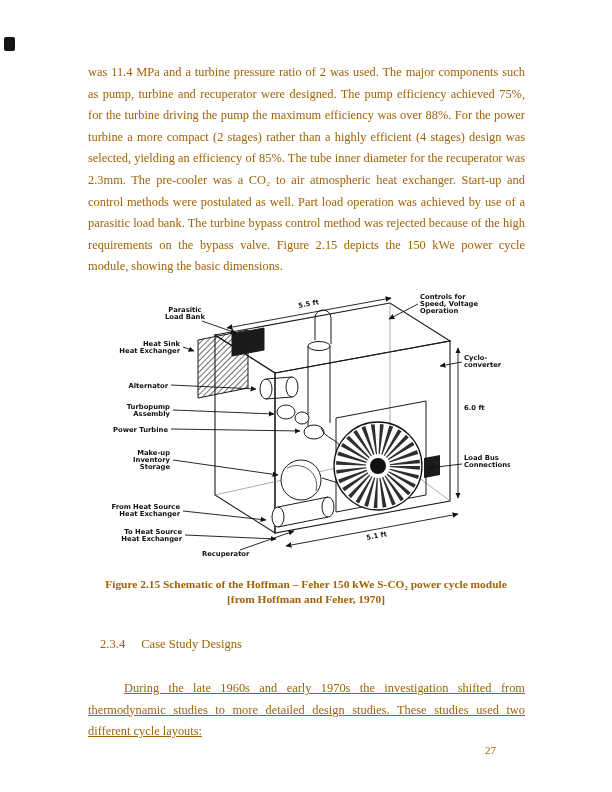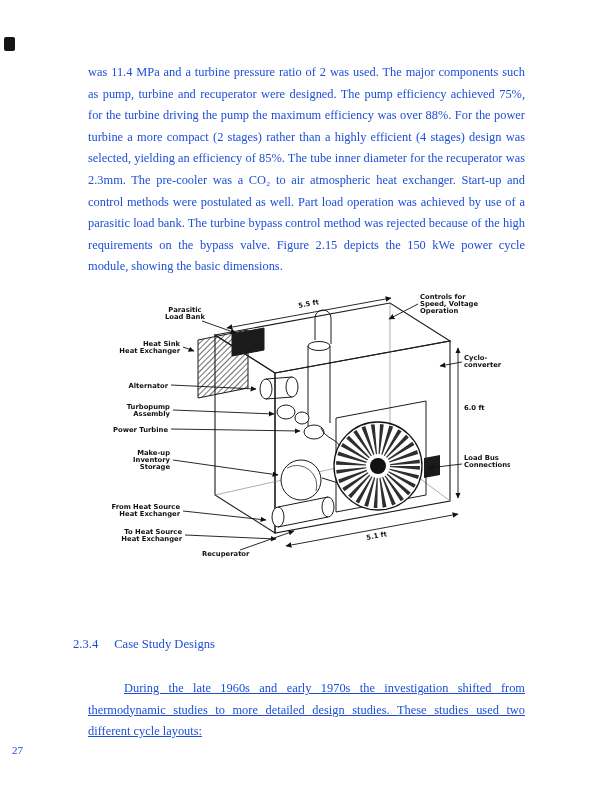--- a/index.html
+++ b/index.html
@@ -1,28 +1,28 @@
 <!DOCTYPE html>
 <html><head>
 <meta charset="utf-8">
 <style>
   html,body{margin:0;padding:0;background:#ffffff;}
   .page{
     position:relative;width:612px;height:792px;background:#fff;
-    font-family:"Liberation Serif","DejaVu Serif",serif;color:#1d4ed8;
+    font-family:"Liberation Serif","DejaVu Serif",serif;color:#a16207;
     overflow:hidden;margin:0 auto;
   }
   .para{position:absolute;left:88px;width:437px;font-size:12.4px;line-height:21.6px;text-align:justify;}
   #p1{top:62px;}
   #p2{top:678px;text-indent:36px;text-decoration:underline;}
   .figwrap{position:absolute;left:90px;top:288px;width:420px;height:288px;}
   .caption{position:absolute;left:56px;top:577px;width:500px;text-align:center;font-weight:bold;font-size:11.4px;line-height:14.8px;}
-  .heading{position:absolute;left:73px;top:637px;font-size:12.6px;}
+  .heading{position:absolute;left:100px;top:637px;font-size:12.6px;}
   .heading .num{margin-right:16px;}
-  .pageno{position:absolute;left:12px;top:744px;width:492px;text-align:left;font-size:11px;}
+  .pageno{position:absolute;left:4px;top:744px;width:492px;text-align:right;font-size:11px;}
   .scanmark{position:absolute;left:4px;top:37px;width:11px;height:14px;background:#151515;border-radius:2px;}
   svg text{fill:#111;}
 </style>
 </head>
 <body>
 
 <div class="page">
 
   <div class="scanmark"></div>
 
@@ -121,20 +121,24 @@
         <text x="374" y="79">converter</text>
         <text x="374" y="122">6.0 ft</text>
         <text x="374" y="172">Load Bus</text>
         <text x="374" y="179">Connections</text>
         <text x="219" y="18" text-anchor="middle" transform="rotate(-10.5 219 18)">5.5 ft</text>
         <text x="287" y="250" text-anchor="middle" transform="rotate(-10.5 287 250)">5.1 ft</text>
       </g>
     </svg>
   </div>
 
+  <div class="caption">
+    <div>Figure 2.15 Schematic of the Hoffman – Feher 150 kWe S-CO₂ power cycle module</div>
+    <div>[from Hoffman and Feher, 1970]</div>
+  </div>
 
   <div class="heading">
     <span class="num">2.3.4</span><span>Case Study Designs</span>
   </div>
 
   <div class="para" id="p2">During the late 1960s and early 1970s the investigation shifted from thermodynamic studies to more detailed design studies.  These studies used two different cycle layouts:</div>
 
   <div class="pageno">27</div>
 
 </div>

